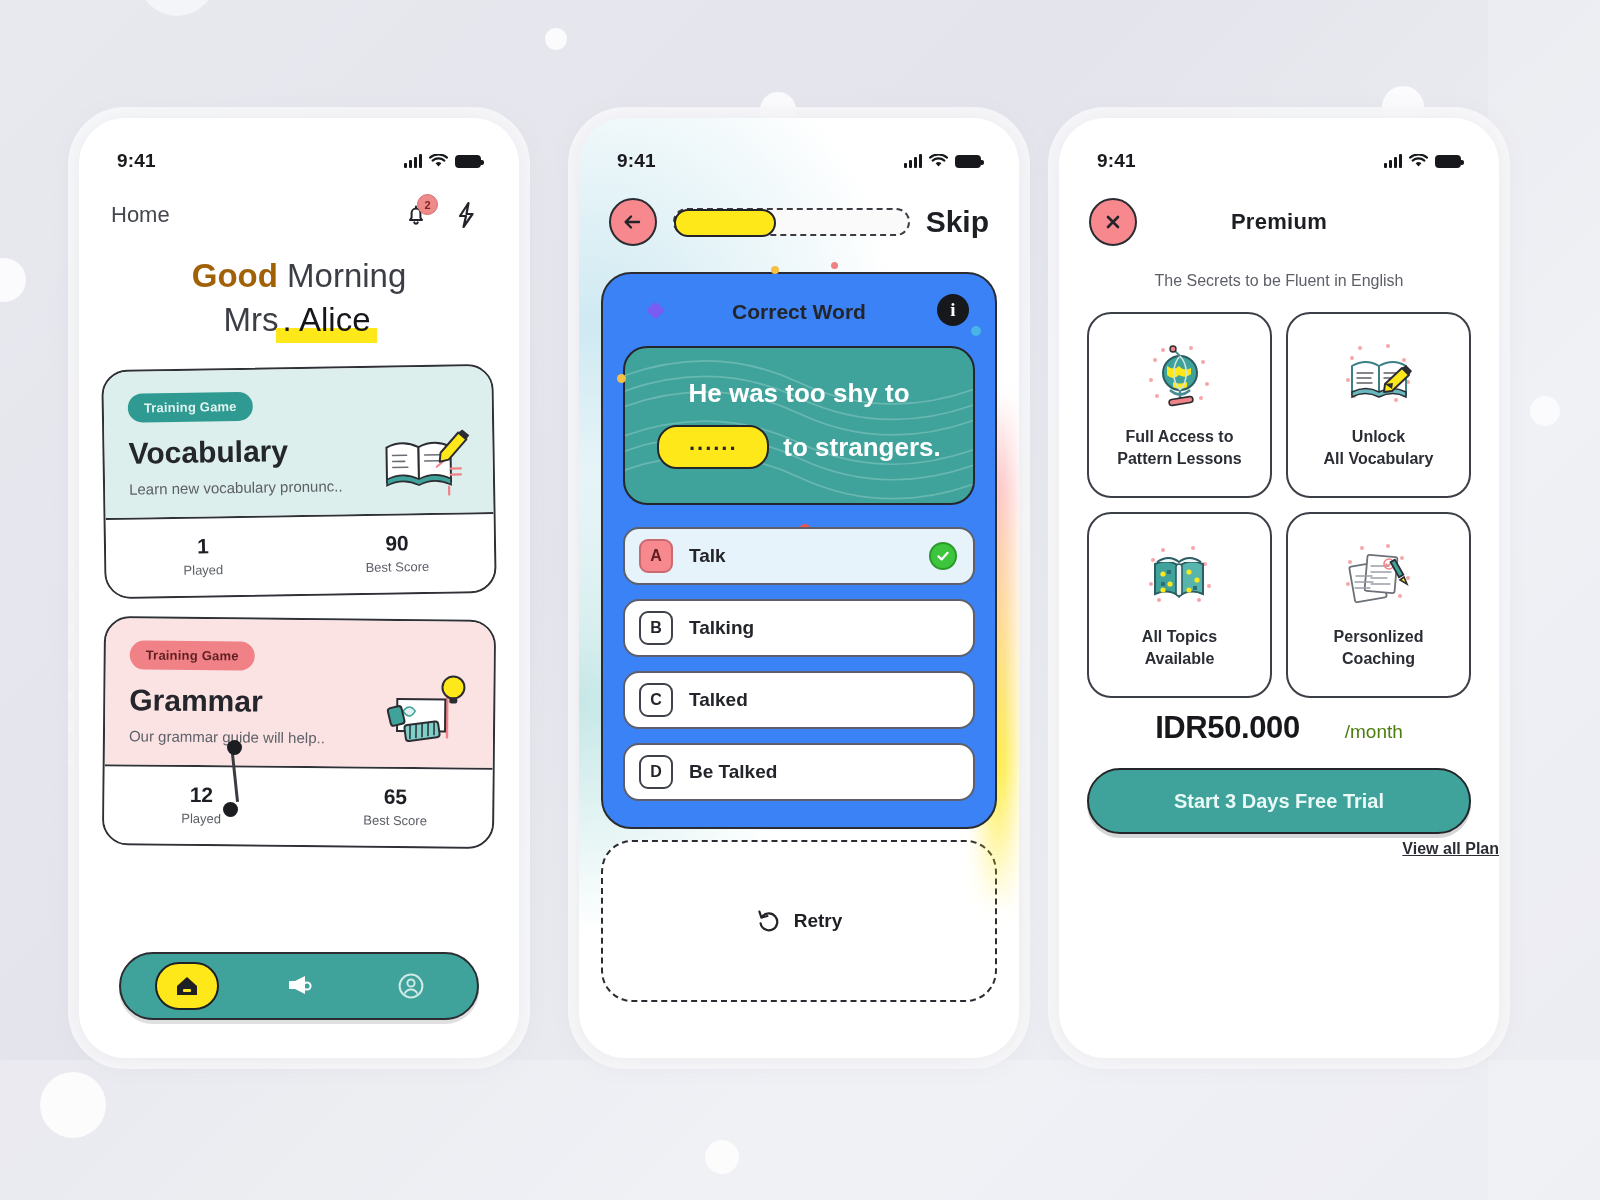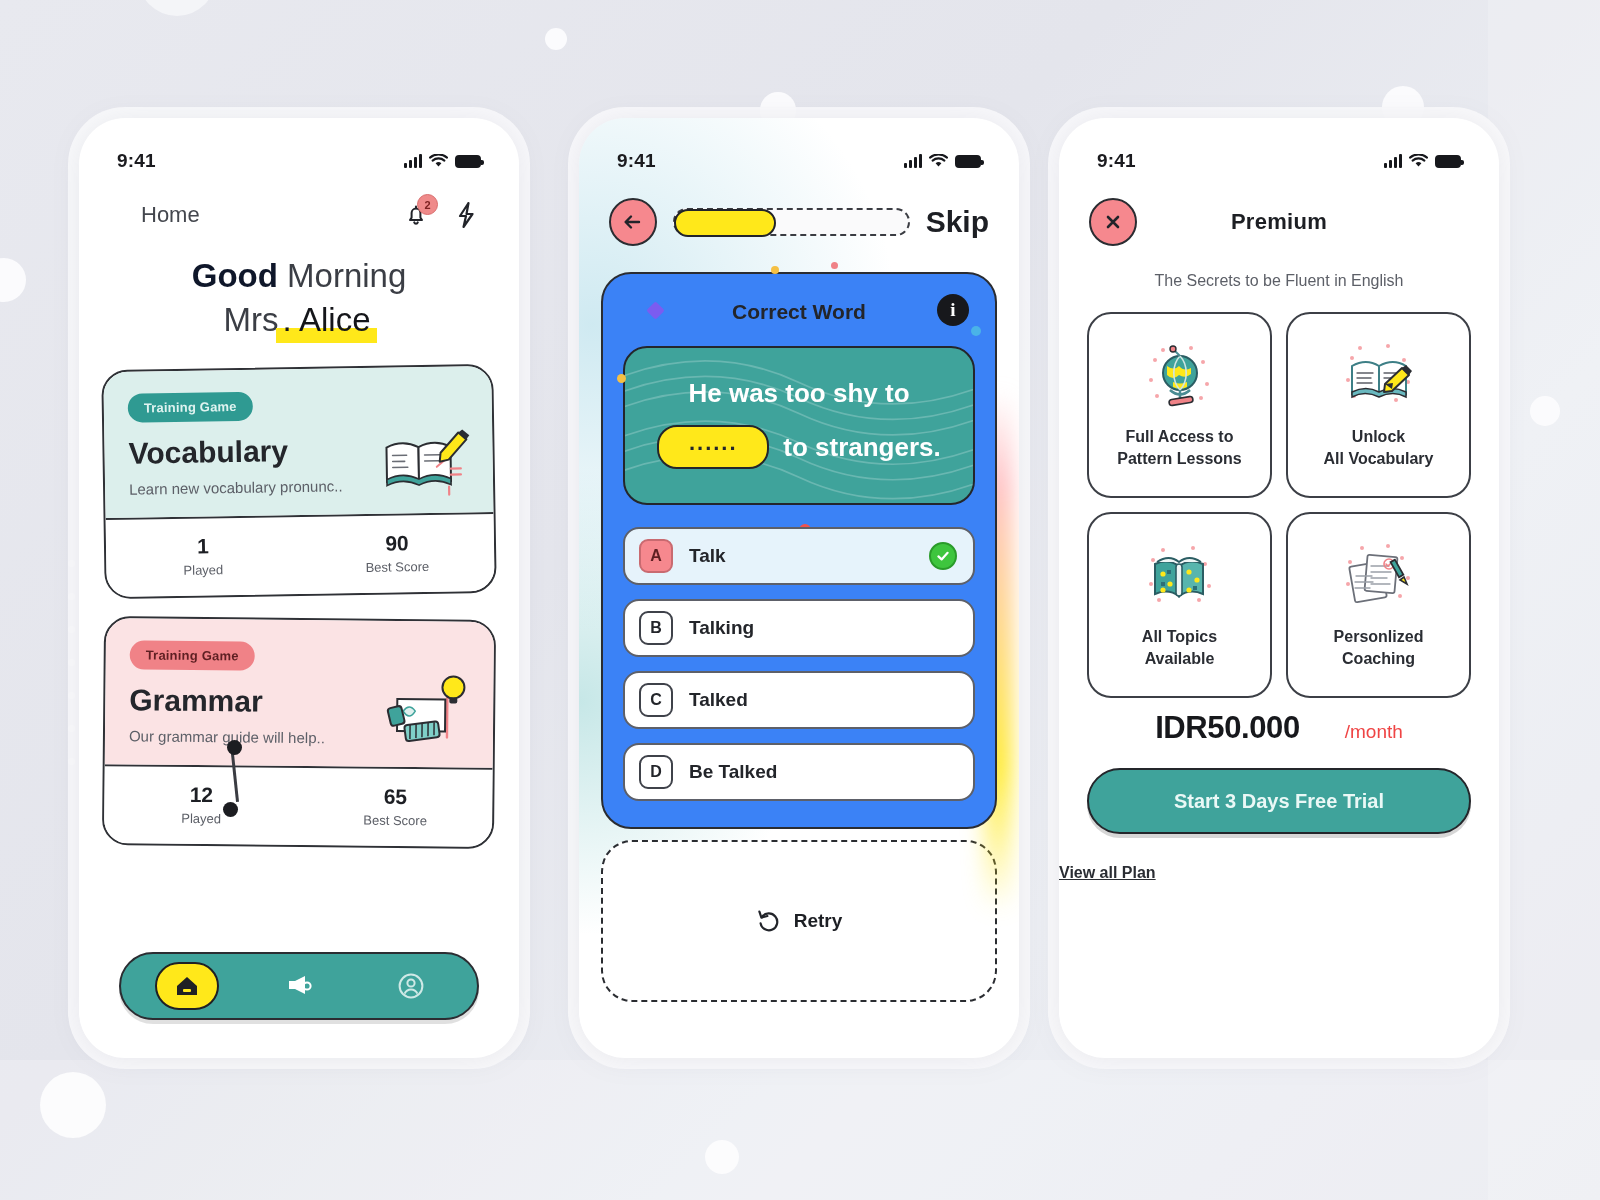--- a/index.html
+++ b/index.html
@@ -39,36 +39,36 @@
   .sig { display: flex; align-items: flex-end; gap: 2px; height: 14px; }
   .sig i { display: block; width: 3px; background: #17181c; border-radius: 1px; }
   .sig i:nth-child(1){ height: 5px; } .sig i:nth-child(2){ height: 8px; }
   .sig i:nth-child(3){ height: 11px; } .sig i:nth-child(4){ height: 14px; }
   .batt { width: 26px; height: 13px; border: 2px solid #17181c; border-radius: 4px; position: relative; background:#17181c;}
   .batt::after { content:""; position:absolute; right:-5px; top:3.5px; width:3px; height:5px; background:#17181c; border-radius:0 2px 2px 0;}
 
   
   #phone-1 .p1-header {
     display: flex; align-items: center; justify-content: space-between;
-    padding: 28px 40px 0 62px;
+    padding: 28px 40px 0 32px;
   }
   .p1-home { font-size: 22px; color: #44474e; }
   .p1-actions { display: flex; align-items: center; gap: 22px; }
   .bell-wrap { position: relative; width: 30px; height: 30px; }
   .badge {
     position: absolute; right: -7px; top: -6px;
     width: 21px; height: 21px; border-radius: 50%;
     background: #ef8a8a; color: #7d2222;
     font-size: 11px; font-weight: bold;
     display: flex; align-items: center; justify-content: center;
     border: 1.5px solid #d96d6d;
   }
   .greeting { text-align: center; margin-top: 26px; line-height: 1.22; }
   .greeting .l1 { font-size: 33px; color: #3b3e45; }
-  .greeting .l1 b { color: #0f172a; font-weight: bold; }
+  .greeting .l1 b { color: #a16207; font-weight: bold; }
   .greeting .l2 { font-size: 33px; color: #3b3e45; margin-top: 4px; }
   .hl { position: relative; font-weight: normal; color: #15161a; display:inline-block; padding: 0 4px;}
   .hl::before {
     content:""; position:absolute; left:-2px; right:-2px; bottom:-2px; height: 15px;
     background: #ffe81a; z-index: -1;
   }
   .hl { z-index: 0; }
 
   .game-card {
     position: relative; margin: 0 24px; border: 2.6px solid #2f3136;
@@ -217,28 +217,28 @@
   }
   .feat {
     border: 2.4px solid #3c3f46; border-radius: 24px; background: #fff;
     height: 186px; display: flex; flex-direction: column; align-items: center; justify-content: center; gap: 12px;
     padding: 10px;
   }
   .feat .label { text-align: center; font-size: 16px; font-weight: bold; color: #2a2d33; line-height: 1.35; }
   .offer { text-align: center; margin-top: 28px; font-size: 19px; color: #f07f86; text-decoration: underline; font-weight: bold; }
   .price { text-align: center; margin-top: 12px; }
   .price .big { font-size: 31px; font-weight: bold; color: #17181c; letter-spacing: -.4px; }
-  .price .per { font-size: 19px; color: #ef4444; padding-left: 45px; }
+  .price .per { font-size: 19px; color: #4d7c0f; padding-left: 45px; }
   .btn-trial {
     margin: 22px 28px 0 28px; height: 66px; border-radius: 33px; background: #3fa39b;
     border: 2.6px solid #24262b; display: flex; align-items: center; justify-content: center;
     color: #eaf8f6; font-size: 20px; font-weight: bold;
     box-shadow: 0 4px 0 rgba(0,0,0,0.16);
   }
-  .viewall { text-align: left; margin-top: 30px; font-size: 16px; color: #2a2d33; text-decoration: underline; font-weight: bold; }
+  .viewall { text-align: right; margin-top: 6px; font-size: 16px; color: #2a2d33; text-decoration: underline; font-weight: bold; }
 
   .dots-col { position: absolute; left: 68px; top: 560px; display: flex; flex-direction: column; gap: 26px; }
   .dots-col span { width: 7px; height: 7px; border-radius: 50%; background: #fbfbfd; display:block; }
 </style>
 </head>
 <body>
 
 <div class="bg-circle" style="left:138px; top:-62px; width:78px; height:78px;"></div>
 <div class="bg-circle soft" style="left:545px; top:28px; width:22px; height:22px;"></div>
 <div class="bg-circle soft" style="left:760px; top:92px; width:36px; height:36px;"></div>

